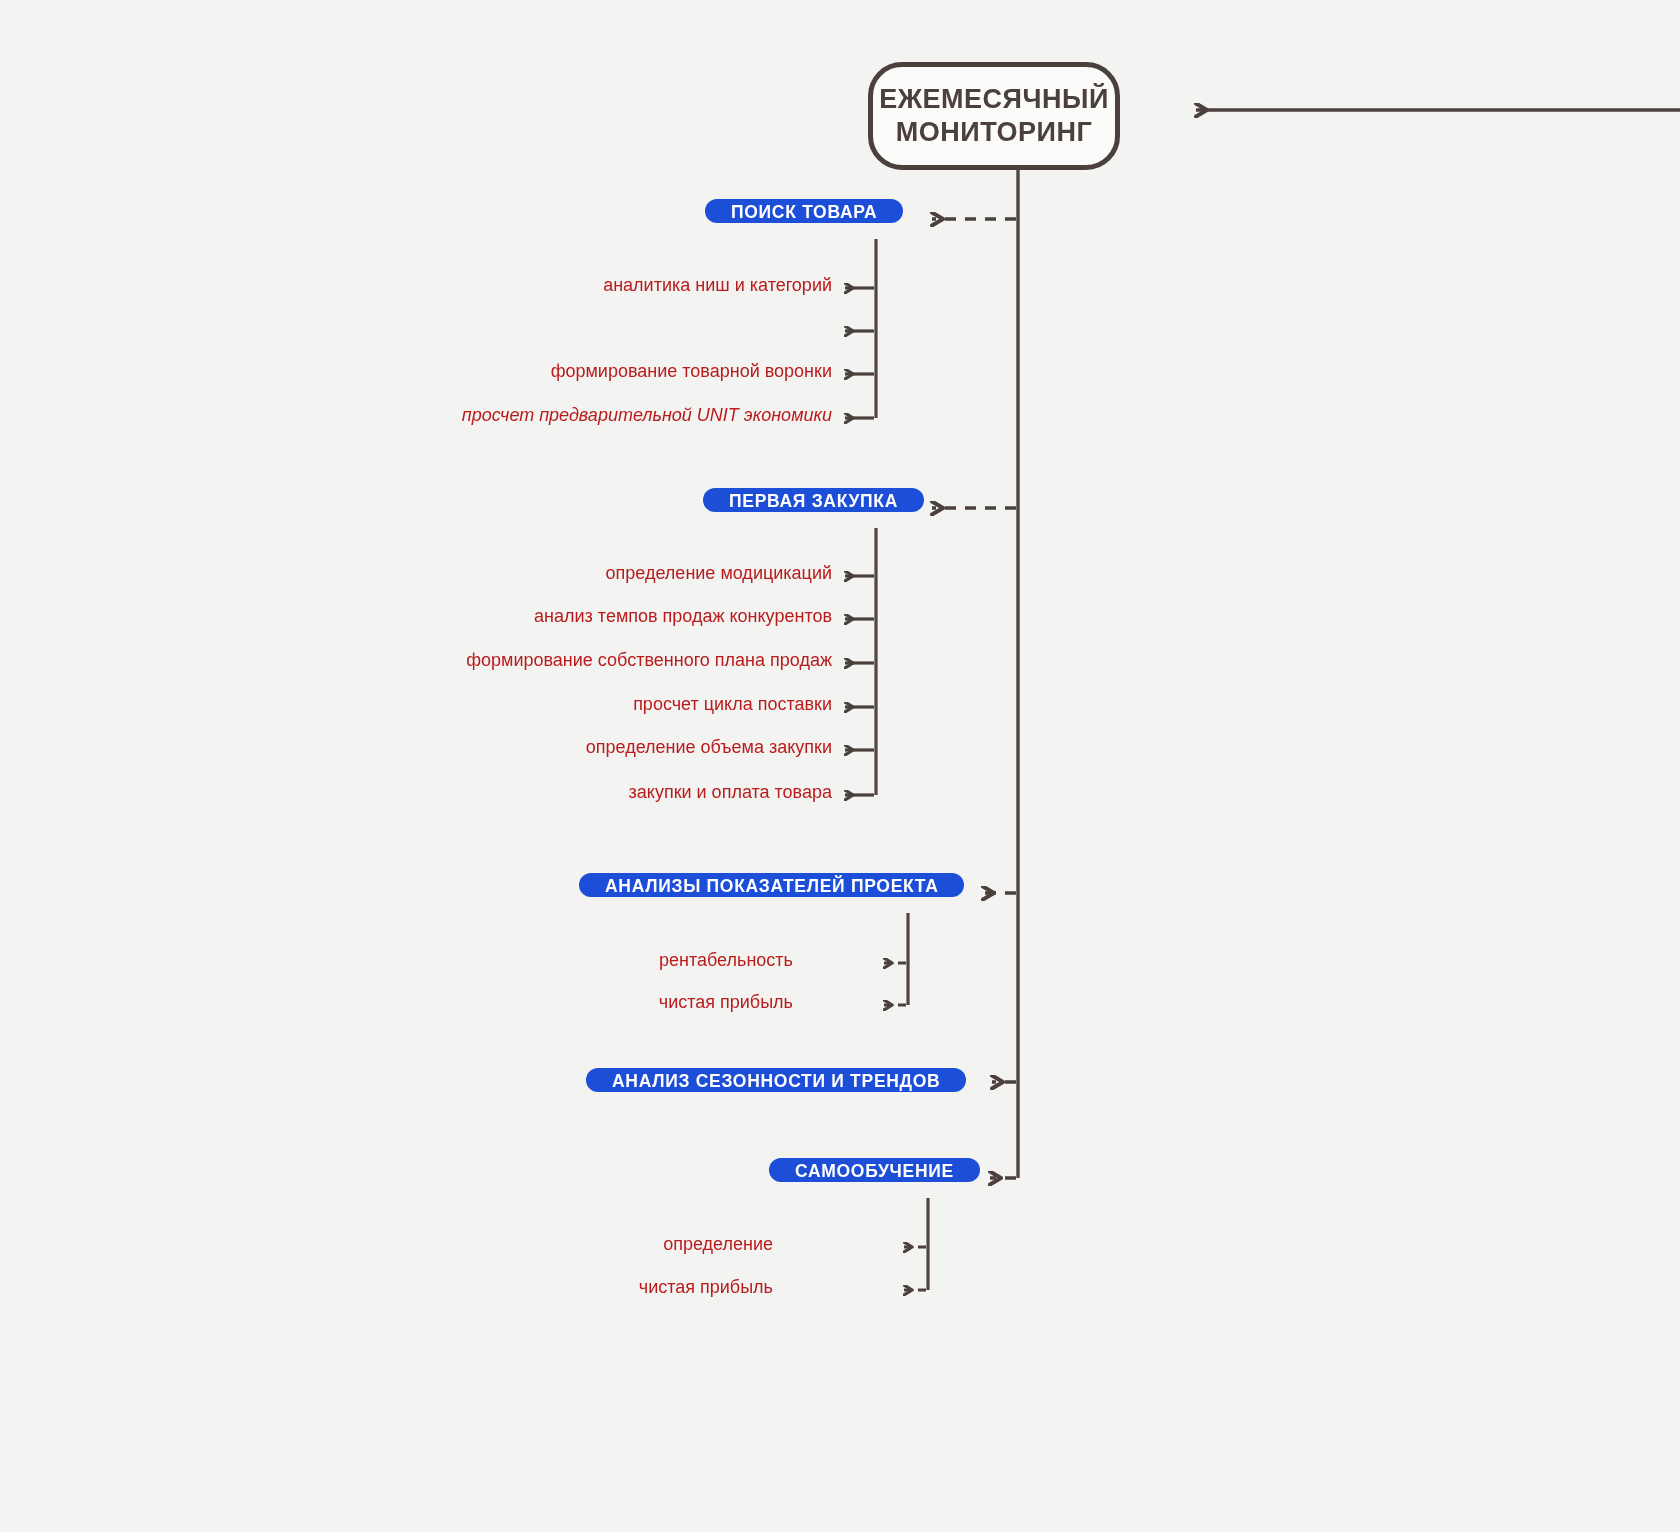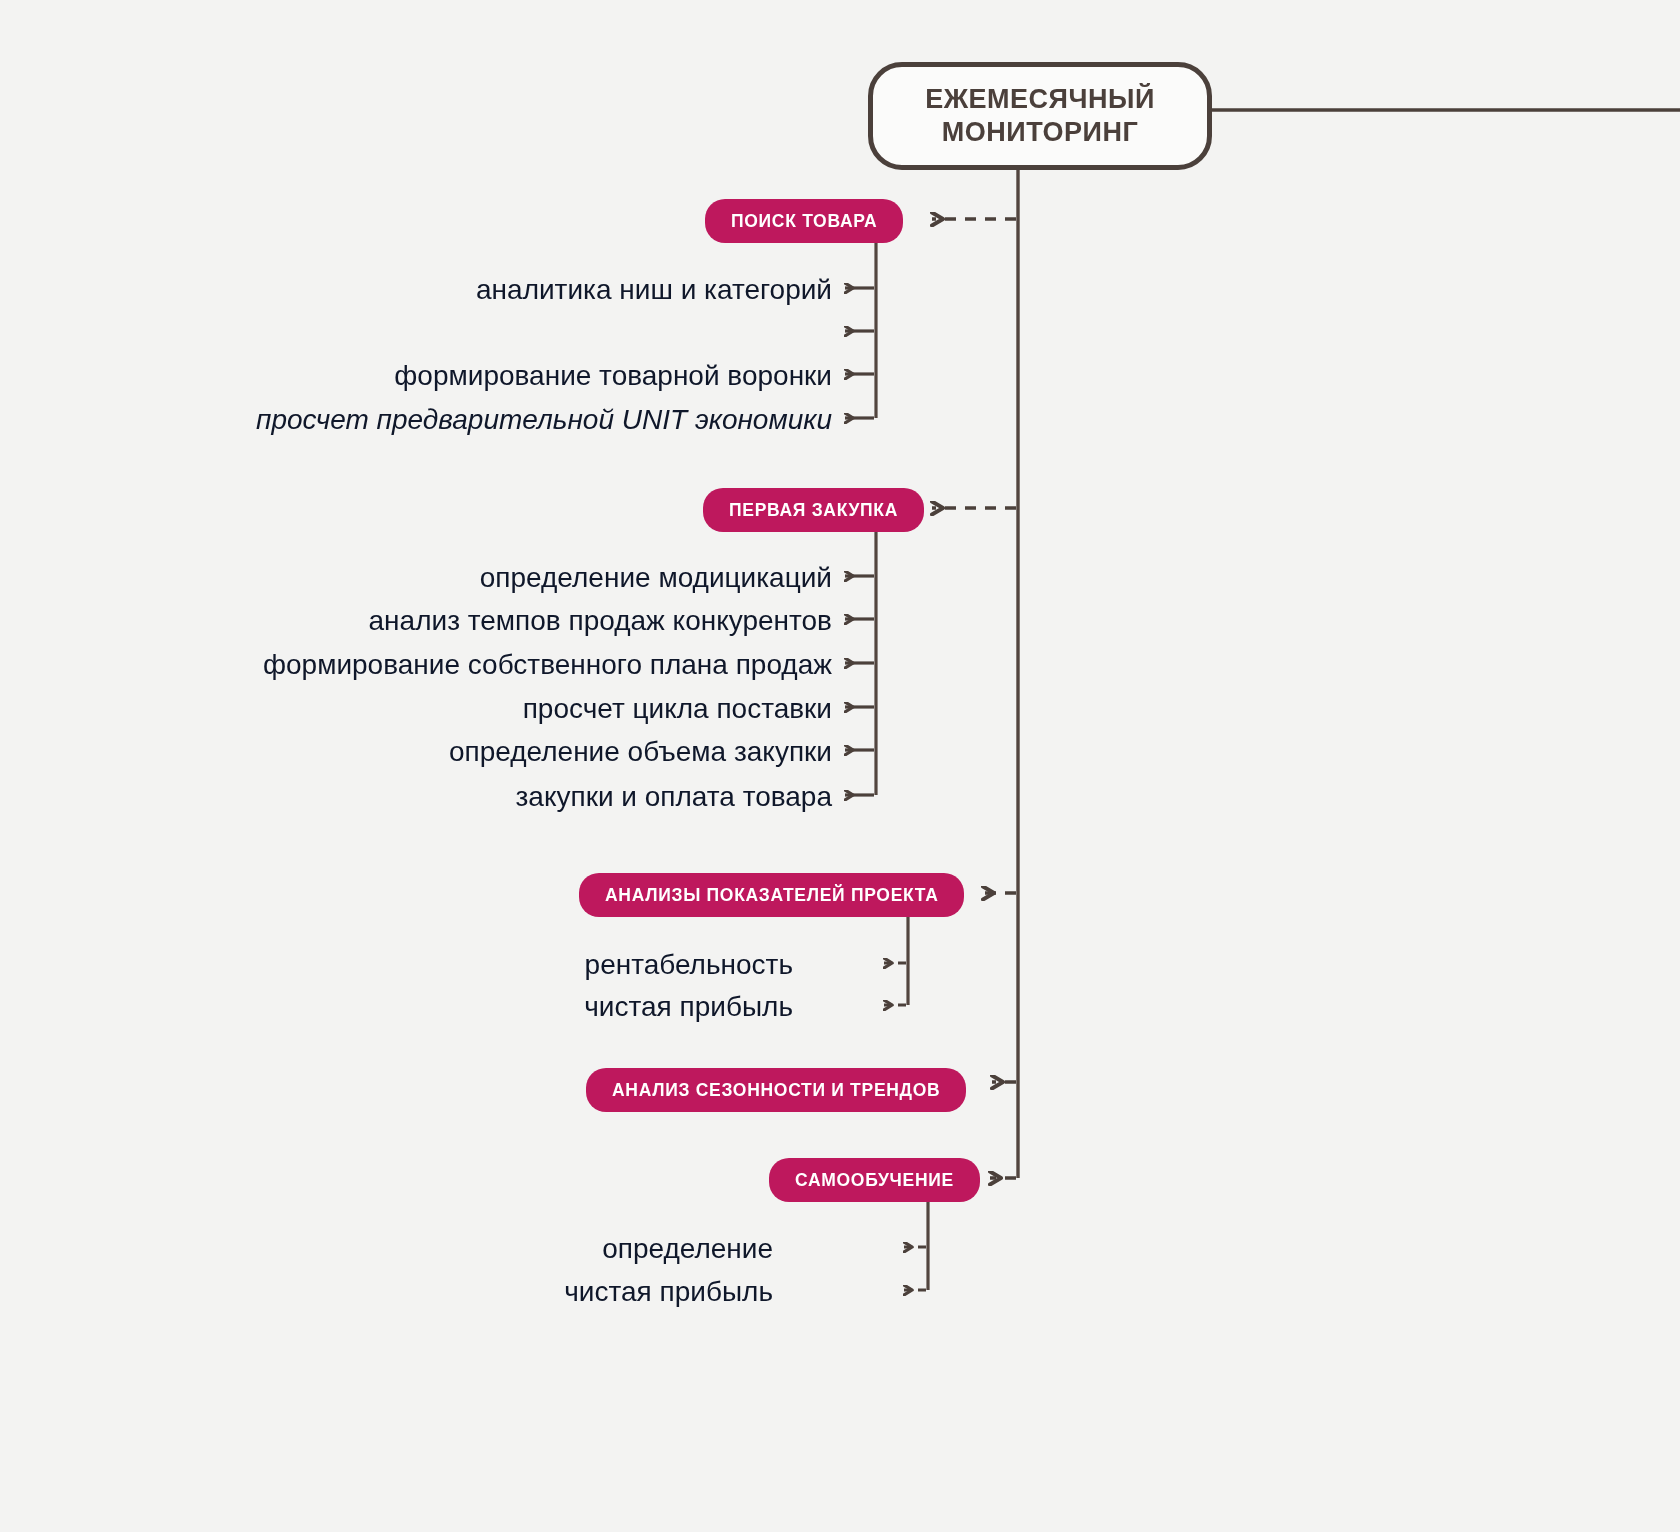--- a/index.html
+++ b/index.html
@@ -28,21 +28,21 @@
     width: 1680px;
     height: 1532px;
     pointer-events: none;
   }
 
   
   .title-box {
     position: absolute;
     left: 868px;
     top: 62px;
-    width: 344px;
+    width: 252px;
     height: 108px;
     background: #fbfbfa;
     border: 5px solid #4b403b;
     border-radius: 34px;
     box-sizing: border-box;
     display: flex;
     align-items: center;
     justify-content: center;
     z-index: 5;
   }
@@ -53,45 +53,45 @@
     letter-spacing: 0.5px;
     line-height: 1.22;
     text-align: center;
     text-transform: uppercase;
     white-space: pre-line;
   }
 
   
   .pill {
     position: absolute;
-    height: 44px;
-    background: #be185d;
+    height: 24px;
+    background: #1d4ed8;
     border-radius: 20px;
     display: flex;
-    align-items: center;
+    align-items: flex-end;
     justify-content: center;
     padding: 0 26px;
     box-sizing: border-box;
     z-index: 5;
   }
   .pill-text {
     color: #ffffff;
     font-size: 17.5px;
     font-weight: bold;
     letter-spacing: 0.7px;
     text-transform: uppercase;
     white-space: nowrap;
   }
 
   
   .leaf {
     position: absolute;
     text-align: right;
-    color: #0f172a;
-    font-size: 28px;
+    color: #b91c1c;
+    font-size: 18px;
     font-weight: 400;
     white-space: nowrap;
     line-height: 1;
     z-index: 4;
   }
 </style>
 </head>
 <body>
 
 <div id="canvas">

